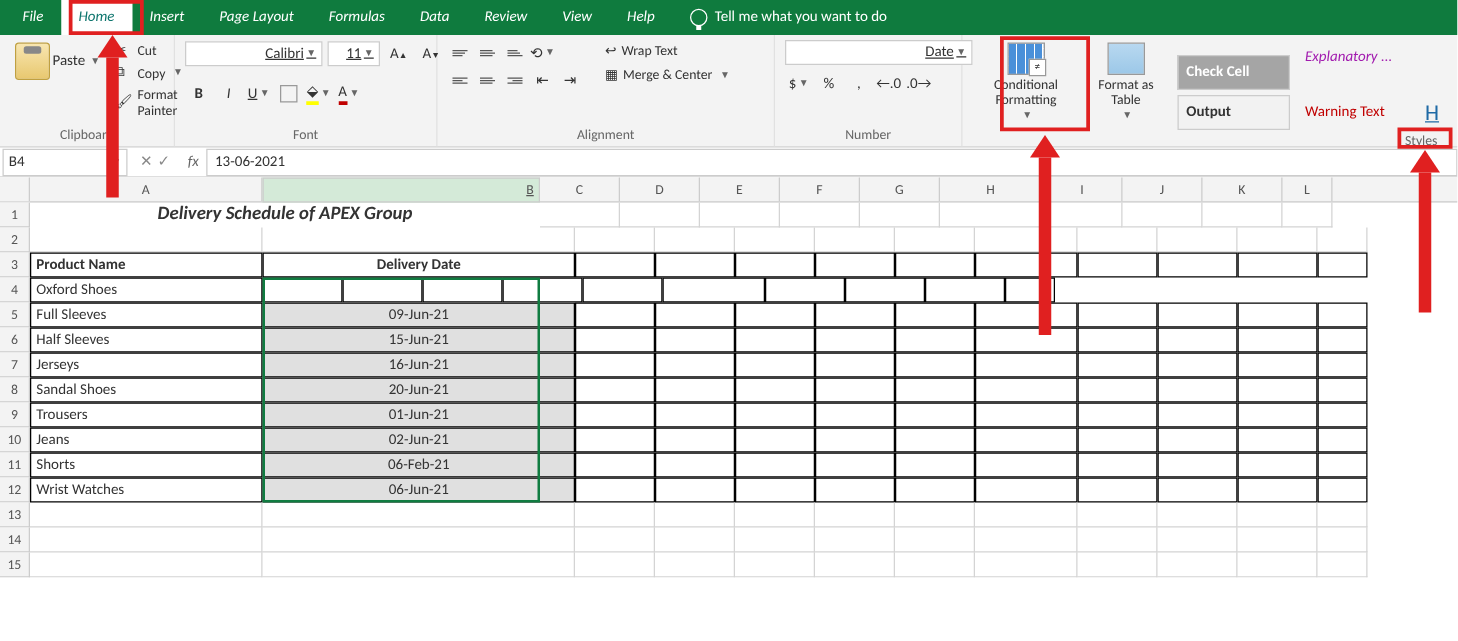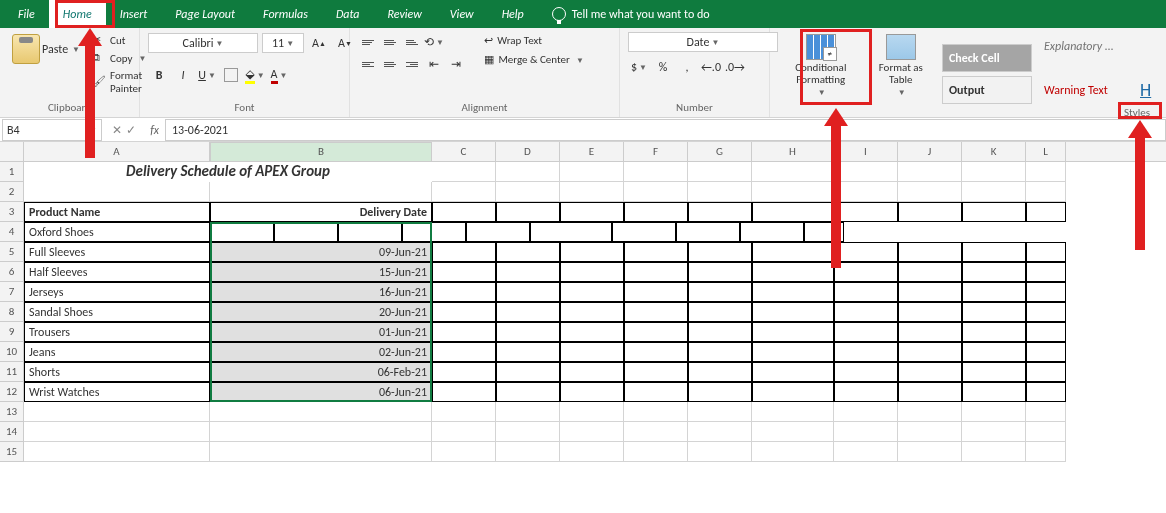--- a/index.html
+++ b/index.html
@@ -22,21 +22,21 @@
 
 .paste-btn { display:flex; flex-direction:row; align-items:center; gap:2px; padding:2px 4px;text-align:right; }
 .paste-ic { width:28px; height:30px; background:linear-gradient(#f8e6b0,#e8c870); border:1px solid #c0a040; border-radius:3px; position:relative; }
 .paste-ic:before{content:"";position:absolute;top:2px;left:6px;width:14px;height:6px;background:#888;border-radius:2px;}
 .clip-sm { display:flex; flex-direction:column; gap:2px; font-size:11px; }
 .clip-sm div{display:flex;align-items:center;gap:4px;padding:1px 2px;}
 .sci{width:14px;height:14px;display:inline-block;}
 
 
 .font-top{display:flex;gap:4px;align-items:center;}
-.sel{background:#fff;border:1px solid #ccc;height:20px;font-size:12px;padding:0 4px;display:flex;align-items:center;justify-content:center;}
+.sel{background:#fff;border:1px solid #ccc;height:20px;font-size:12px;padding:0 4px;display:flex;align-items:center;justify-content:flex-end;text-decoration:underline;}
 .sel.font{width:110px;} .sel.size{width:42px;}
 .font-bot{display:flex;gap:2px;margin-top:4px;}
 .ibtn{width:22px;height:22px;display:flex;align-items:center;justify-content:center;border:1px solid transparent;}
 .caret{font-size:8px;color:#666;margin-left:2px;}
 
 
 .al-grid{display:flex;flex-direction:column;gap:2px;}
 .al-row{display:flex;gap:2px;}
 .albx{width:20px;height:20px;display:flex;align-items:center;justify-content:center;}
 .bars{display:flex;flex-direction:column;gap:1px;}
@@ -53,21 +53,21 @@
 .cf-ic,.ft-ic{width:30px;height:26px;position:relative;}
 .cf-ic{background:repeating-linear-gradient(90deg,#4a90d9 0 6px,#fff 6px 7px),repeating-linear-gradient(0deg,#4a90d9 0 6px,#fff 6px 7px);border:1px solid #999;}
 .cf-ic:after{content:"≠";position:absolute;bottom:-2px;right:-2px;background:#fff;border:1px solid #999;font-size:9px;width:12px;height:12px;line-height:12px;text-align:center;}
 .ft-ic{background:linear-gradient(#b8d8f0,#9cc8e8);border:1px solid #999;}
 
 
 .gallery{display:flex;flex-direction:column;gap:4px;margin-left:4px;}
 .grow{display:flex;gap:6px;}
 .gcell{width:90px;height:28px;border:1px solid #ccc;display:flex;align-items:center;padding:0 6px;font-size:12px;}
 .checkcell{background:#a5a5a5;color:#fff;font-weight:bold;margin-top:12px;}
-.explan{font-style:italic;color:#737373;border:none;}
+.explan{font-style:italic;color:#a21caf;border:none;}
 .output{background:#f2f2f2;font-weight:bold;}
 .warn{color:#c00000;border:none;}
 .htxt{color:#1f6aa5;font-size:18px;border:none;width:24px;}
 
 
 .redbox{position:absolute;border:3px solid #e02020;pointer-events:none;z-index:50;}
 .arrow{position:absolute;z-index:49;pointer-events:none;}
 .arrow .shaft{position:absolute;background:#e02020;}
 .arrow .head{position:absolute;width:0;height:0;}
 
@@ -82,21 +82,21 @@
 .gridwrap{position:relative;background:#fff;}
 .chdr{display:flex;height:20px;background:#f3f3f3;border-bottom:1px solid #ccc;}
 .corner{width:24px;border-right:1px solid #ccc;background:#f3f3f3;}
 .ch{border-right:1px solid #ccc;text-align:center;line-height:20px;color:#555;font-size:11px;}
 .ch.A{width:186px;} .ch.B{width:222px;} .ch.sel{background:#d4ead8;}
 .ch.C,.ch.D,.ch.E,.ch.F,.ch.G,.ch.I,.ch.J,.ch.K{width:64px;}
 .ch.H{width:82px;} .ch.L{width:40px;}
 .row{display:flex;height:20px;}
 .rh{width:24px;background:#f3f3f3;border-right:1px solid #ccc;border-bottom:1px solid #ccc;text-align:center;line-height:20px;font-size:11px;color:#555;}
 .cell{border-right:1px solid #d4d4d4;border-bottom:1px solid #d4d4d4;padding:0 4px;line-height:19px;font-size:12px;overflow:hidden;white-space:nowrap;}
-.cA{width:186px;} .cB{width:222px;text-align:right;}
+.cA{width:186px;} .cB{width:250px;text-align:center;}
 .cO{width:64px;} .cH{width:82px;} .cL{width:40px;}
 .title-row .cA,.title-row .cB{border:none;text-align:center;font-weight:bold;font-style:italic;font-size:15px;}
 .hdr-row .cell{font-weight:bold;border:1px solid #000;}
 .data-row .cell{border:1px solid #000;}
 .data-row .cB{background:#e0e0e0;}
 .sel-outline{position:absolute;border:2px solid #107c41;pointer-events:none;}
 
 
 .wm{position:absolute;left:480px;top:330px;display:flex;align-items:center;gap:8px;opacity:.5;pointer-events:none;}
 .wm-ic{width:26px;height:26px;background:linear-gradient(#5b9bd5,#2e75b6);border-radius:3px;position:relative;}

